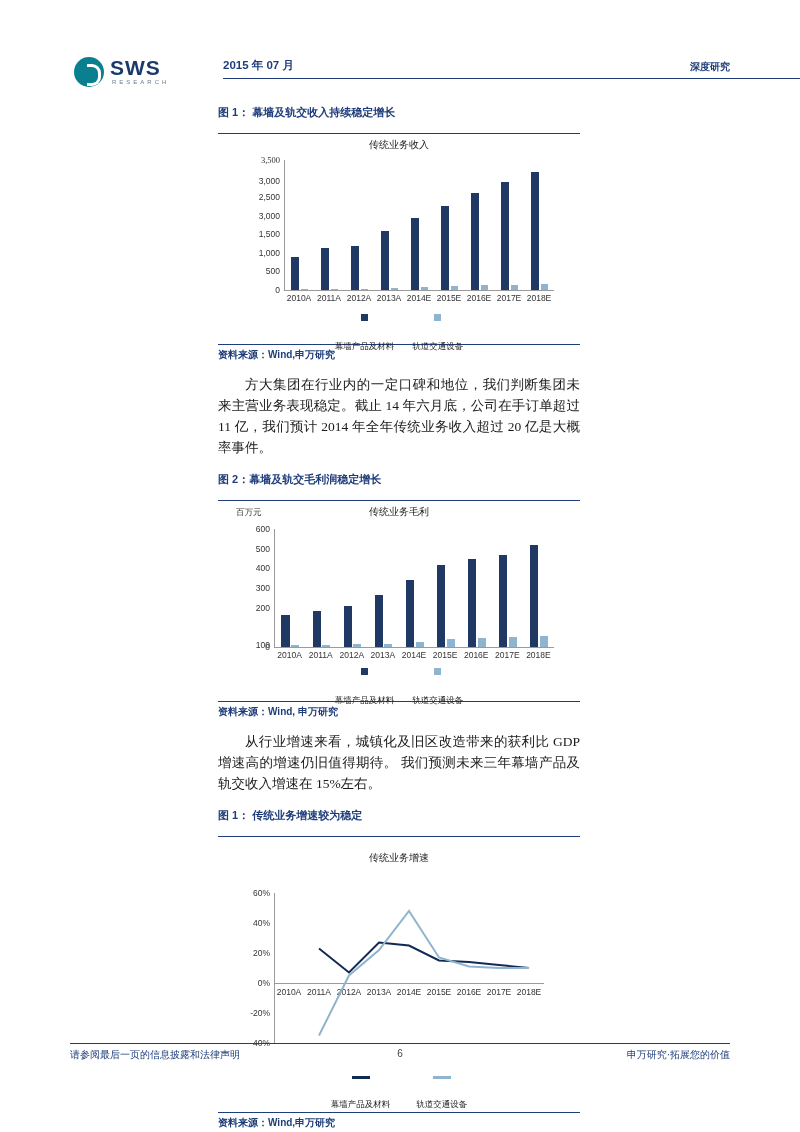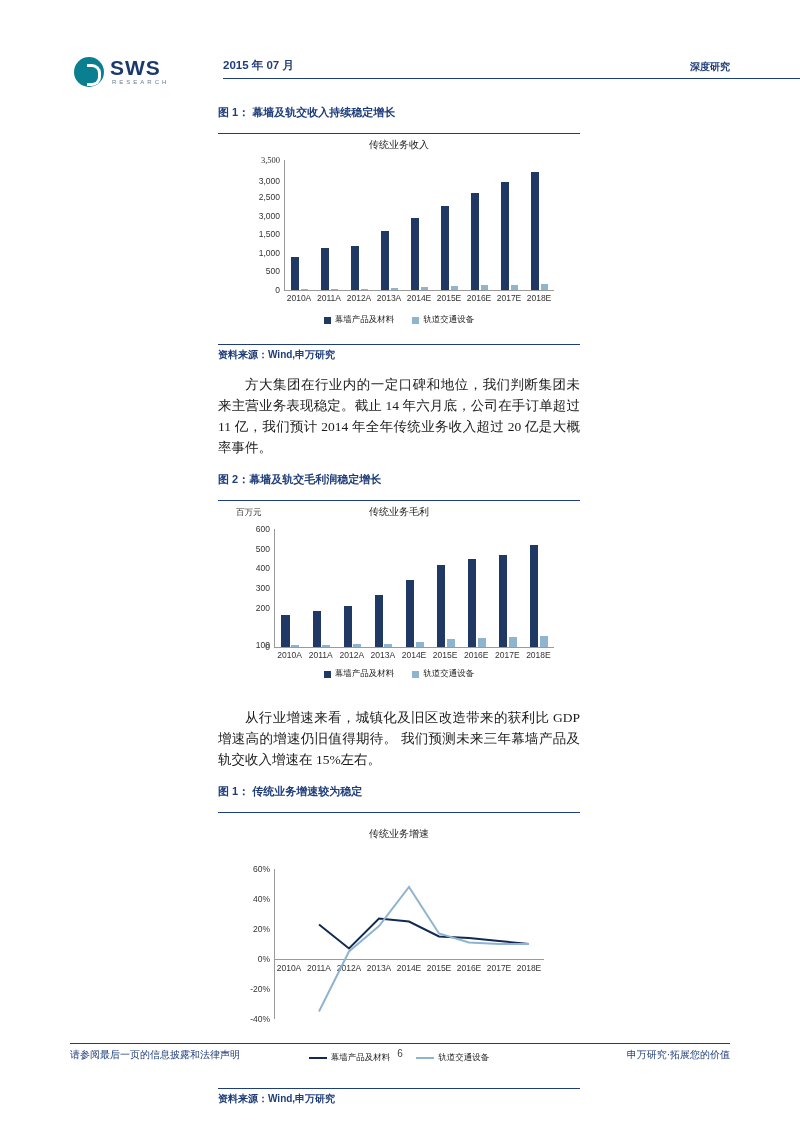--- a/index.html
+++ b/index.html
@@ -173,21 +173,21 @@
   }
   .legend {
     display: flex;
     justify-content: center;
     gap: 18px;
     margin-top: 18px;
     font-family: "Liberation Sans", sans-serif;
     font-size: 8.5px;
     color: #222;
   }
-  .legend-item { display: flex; align-items: center; gap: 4px; }
+  .legend-item { display: flex; align-items: center; gap: 20px; flex-direction: column; }
   .swatch { width: 7px; height: 7px; display: inline-block; }
   .legend-line { width: 18px; height: 2.5px; display: inline-block; }
   
   .footer-rule {
     position: absolute;
     left: 70px;
     top: 1043px;
     width: 660px;
     border-top: 1px solid #1f3d7a;
   }
@@ -336,20 +336,21 @@
         <span class="legend-item">
           <span class="swatch" style="background:#1f3864"></span>
           <span>幕墙产品及材料</span>
         </span>
         <span class="legend-item">
           <span class="swatch" style="background:#8fb4cf"></span>
           <span>轨道交通设备</span>
         </span>
       </div>
     </div>
+    <div class="source">资料来源：Wind, 申万研究</div>
 
     <div class="para">从行业增速来看，城镇化及旧区改造带来的获利比 GDP 增速高的增速仍旧值得期待。 我们预测未来三年幕墙产品及轨交收入增速在 15%左右。</div>
 
     <div class="fig-title">图 1： 传统业务增速较为稳定</div>
     <div class="chart" style="height:255px;">
       <div class="chart-title" style="margin-top:14px;">传统业务增速</div>
       <div class="plot" id="plot3" style="position:absolute; left:56px; top:42px; width:270px; height:150px;">
           <div class="ytick" style="top: 150px;">-40%</div>
           <div class="ytick" style="top: 120px;">-20%</div>
           <div class="ytick" style="top: 90px;">0%</div>

